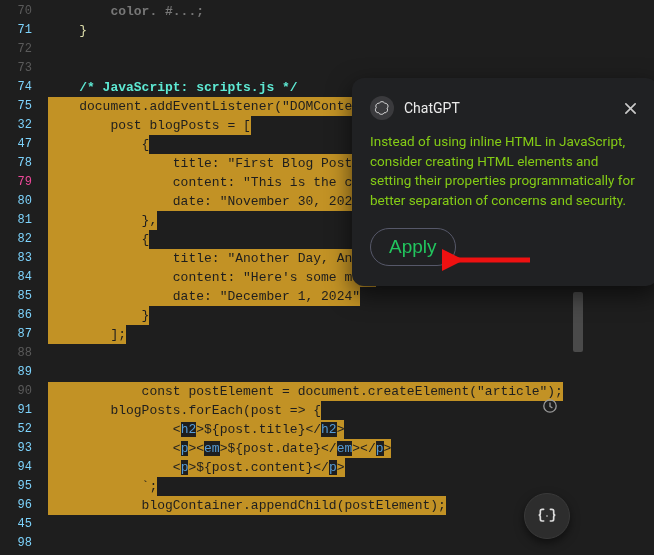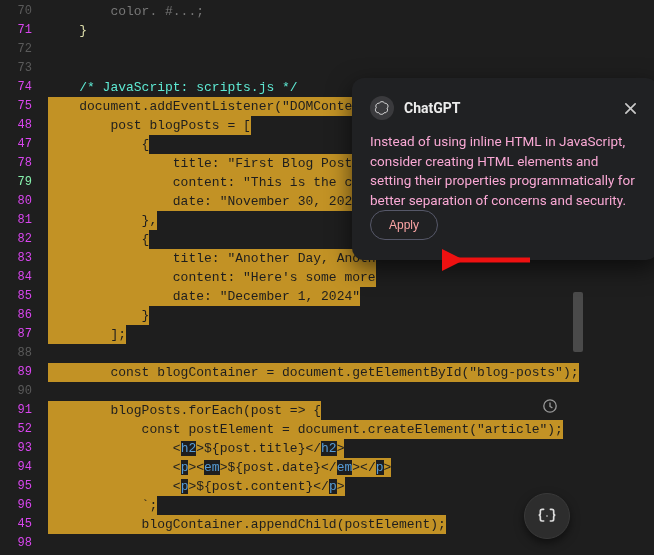--- a/index.html
+++ b/index.html
@@ -1,53 +1,53 @@
 <!DOCTYPE html>
 <html><head>
 <meta charset="utf-8">
 <style>
 html,body{margin:0;padding:0;background:#1e1e1e;font-family:Consolas,"Courier New",monospace;font-size:13px;color:#d4d4d4;overflow:hidden}
 .editor{display:flex;width:586px;height:555px;position:relative;background:#1e1e1e}
 .gutter{width:48px;background:#1e1e1e;padding-top:2px;text-align:right;user-select:none;flex:0 0 48px}
-.gutter .ln{color:#d946ef;padding:0 16px 0 0;height:19px;line-height:19px;font-size:12px}
-.gutter .ln.active{color:#86efac}
+.gutter .ln{color:#7dd3fc;padding:0 16px 0 0;height:19px;line-height:19px;font-size:12px}
+.gutter .ln.active{color:#ec4899}
 .gutter .ln.dim{color:#5a5a5a}
 .code{flex:1;padding-top:2px;position:relative;overflow:hidden}
 .line{height:19px;line-height:19px;white-space:pre;position:relative}
 .tk-punc{color:#dcdcaa}
-.tk-com{color:#777;}
+.tk-com{color:#777;font-weight:bold;}
 .seg{display:inline-block}
 .seg.bg{background:#c29225;color:#1e1e1e}
 .popup{position:absolute;left:352px;top:78px;width:270px;background:#202123;border-radius:12px;box-shadow:0 8px 24px rgba(0,0,0,.6);padding:18px 18px 20px 18px;font-family:-apple-system,BlinkMacSystemFont,"Segoe UI",Roboto,Arial,sans-serif;color:#ececec;z-index:5}
 .popup-head{display:flex;align-items:center;gap:10px;margin-bottom:12px}
 .popup-logo{width:24px;height:24px;border-radius:50%;background:#3a3a3d;display:flex;align-items:center;justify-content:center}
 .popup-logo svg{width:16px;height:16px}
-.popup-title{font-weight:700;font-size:14px}
+.popup-title{font-weight:400;font-size:14px}
 .popup-close{margin-left:auto;width:20px;height:20px;display:flex;align-items:center;justify-content:center;cursor:pointer;border-radius:4px;color:#c9c9c9}
-.popup-body{font-size:13.5px;line-height:1.45;color:#f9a8d4;}
-.popup-apply{display:inline-block;border:1px solid #565869;border-radius:20px;padding:7px 18px;font-size:12px;color:#fca5a5;background:transparent;cursor:pointer}
+.popup-body{font-size:13.5px;line-height:1.45;color:#84cc16;margin-bottom:18px}
+.popup-apply{display:inline-block;border:1px solid #565869;border-radius:20px;padding:7px 18px;font-size:19px;color:#22c55e;background:transparent;cursor:pointer}
 .arrow{position:absolute;left:442px;top:248px;z-index:6;pointer-events:none}
 .scrollbar{position:absolute;right:3px;top:0;width:14px;height:100%;}
 .scrollbar .thumb{position:absolute;right:0;top:292px;width:10px;height:60px;background:#4a4a4a;border-radius:2px}
 .mini-icon1{position:absolute;right:28px;top:398px;width:16px;height:16px;color:#888}
 .fab{position:absolute;right:16px;bottom:16px;width:44px;height:44px;border-radius:50%;background:#2d2d2d;box-shadow:0 4px 10px rgba(0,0,0,.5);border:1px solid #3a3a3a;display:flex;align-items:center;justify-content:center;cursor:pointer;color:#ddd}
 </style>
 </head>
 <body>
 
 <div class="editor">
 
   <div class="gutter">
     <div class="ln dim">70</div>
     <div class="ln">71</div>
     <div class="ln dim">72</div>
     <div class="ln dim">73</div>
     <div class="ln">74</div>
     <div class="ln">75</div>
-    <div class="ln">48</div>
+    <div class="ln">32</div>
     <div class="ln">47</div>
     <div class="ln">78</div>
     <div class="ln active">79</div>
     <div class="ln">80</div>
     <div class="ln">81</div>
     <div class="ln">82</div>
     <div class="ln">83</div>
     <div class="ln">84</div>
     <div class="ln">85</div>
     <div class="ln">86</div>
@@ -78,24 +78,23 @@
     <div class="line"><span class="seg bg"><span>                content: </span><span>"This is the cont</span></span></div>
     <div class="line"><span class="seg bg"><span>                date: </span><span>"November 30, 2024"</span></span></div>
     <div class="line"><span class="seg bg">            },</span></div>
     <div class="line"><span class="seg bg">            {</span></div>
     <div class="line"><span class="seg bg"><span>                title: </span><span>"Another Day, Anoth</span></span></div>
     <div class="line"><span class="seg bg"><span>                content: </span><span>"Here's some more</span></span></div>
     <div class="line"><span class="seg bg"><span>                date: </span><span>"December 1, 2024"</span></span></div>
     <div class="line"><span class="seg bg">            }</span></div>
     <div class="line"><span class="seg bg">        ];</span></div>
     <div class="line"></div>
-    <div class="line"><span class="seg bg" style="margin-left:0">        const blogContainer = document.getElementById("blog-posts");</span></div>
     <div class="line"></div>
+    <div class="line"><span class="seg bg">            const postElement = document.createElement("article");</span></div>
     <div class="line"><span class="seg bg">        blogPosts.forEach(post =&gt; {</span></div>
-    <div class="line"><span class="seg bg">            const postElement = document.createElement("article");</span></div>
     <div class="line"><span class="seg bg"><span>                &lt;</span><span style="background:#1e1e1e;color:#569cd6">h2</span><span>&gt;${post.title}&lt;/</span><span style="background:#1e1e1e;color:#569cd6">h2</span><span>&gt;</span></span></div>
     <div class="line"><span class="seg bg"><span>                &lt;</span><span style="background:#1e1e1e;color:#569cd6">p</span><span>&gt;&lt;</span><span style="background:#1e1e1e;color:#569cd6">em</span><span>&gt;${post.date}&lt;/</span><span style="background:#1e1e1e;color:#569cd6">em</span><span>&gt;&lt;/</span><span style="background:#1e1e1e;color:#569cd6">p</span><span>&gt;</span></span></div>
     <div class="line"><span class="seg bg"><span>                &lt;</span><span style="background:#1e1e1e;color:#569cd6">p</span><span>&gt;${post.content}&lt;/</span><span style="background:#1e1e1e;color:#569cd6">p</span><span>&gt;</span></span></div>
     <div class="line"><span class="seg bg">            `;</span></div>
     <div class="line"><span class="seg bg">            blogContainer.appendChild(postElement);</span></div>
   </div>
 
   <div class="popup">
     <div class="popup-head">
       <div class="popup-logo">

